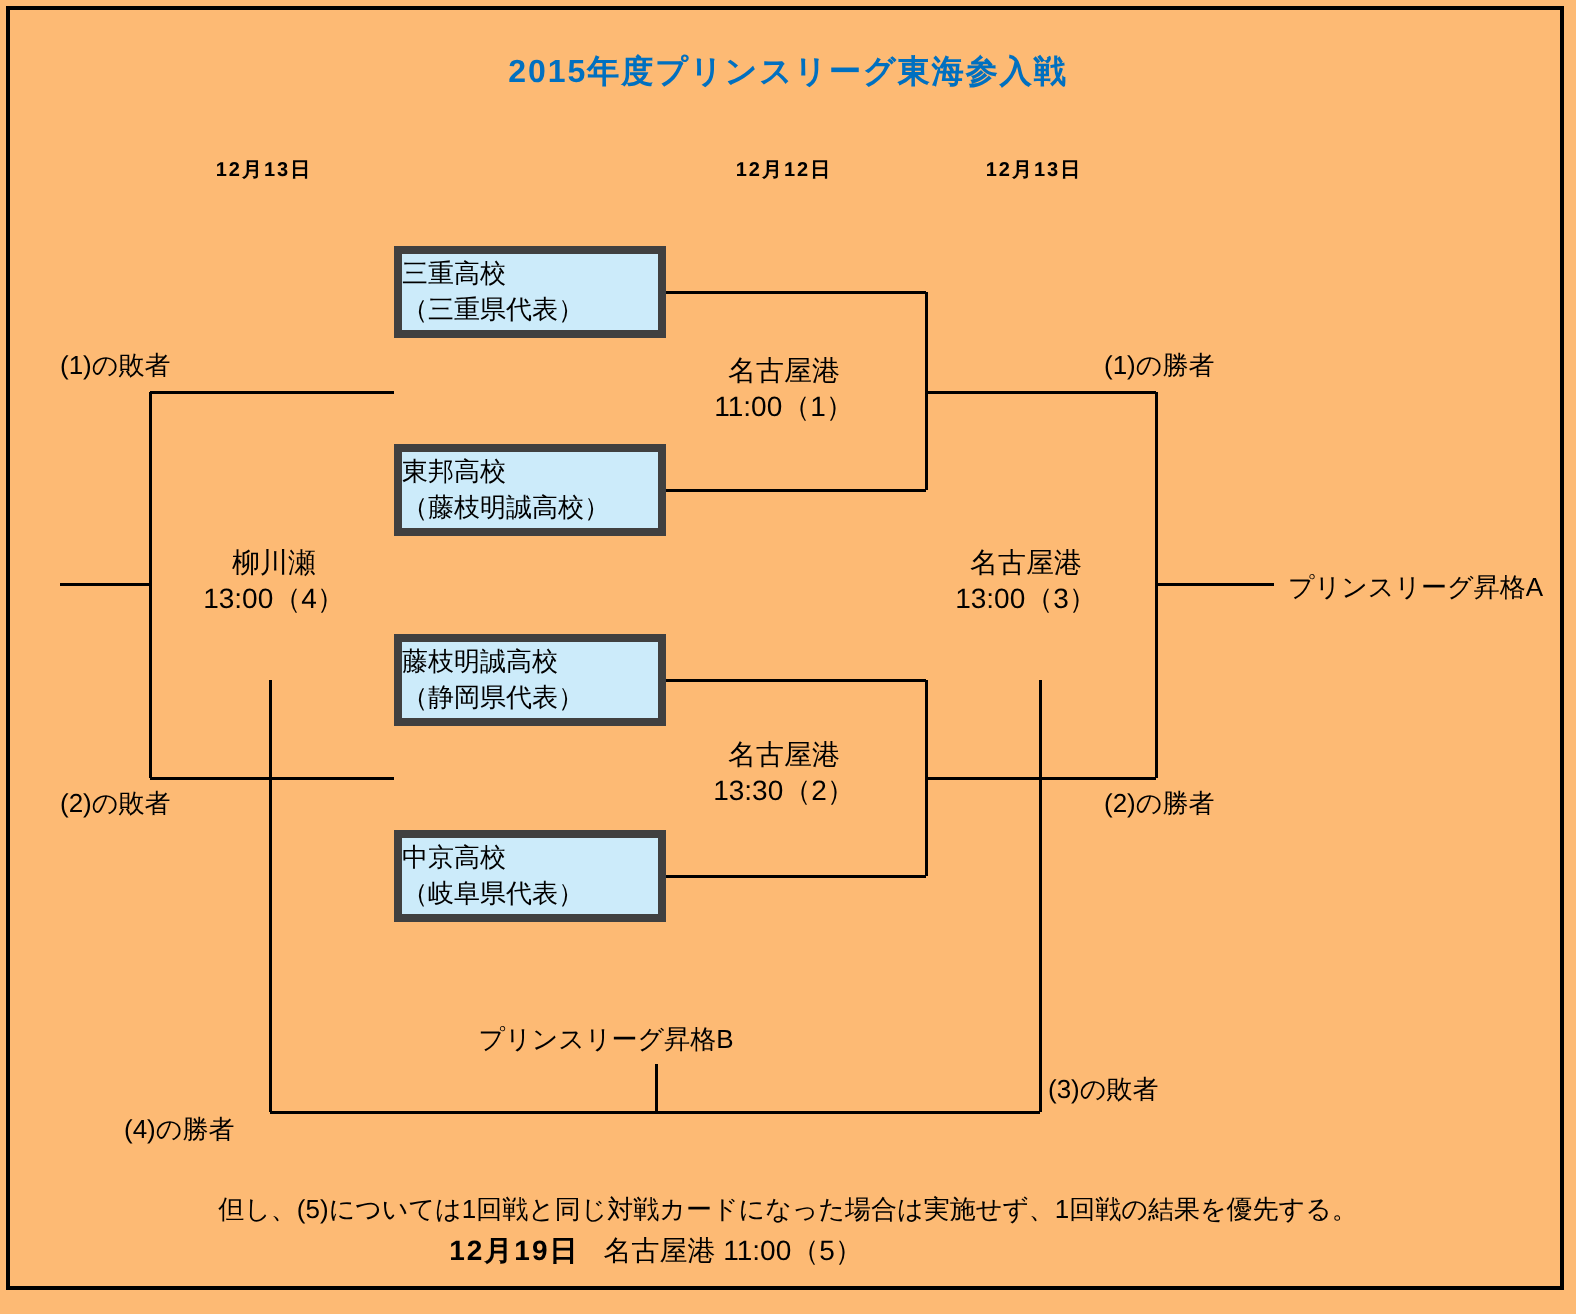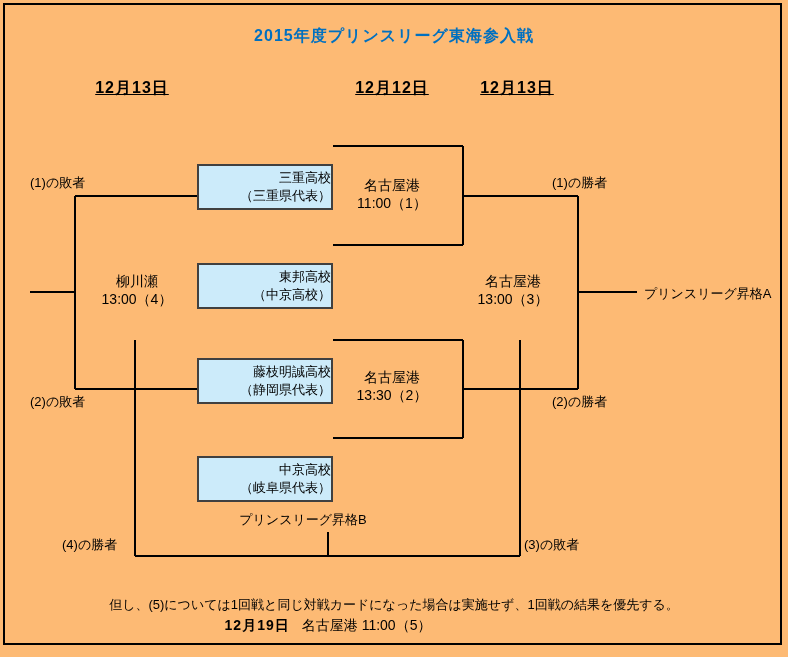--- a/index.html
+++ b/index.html
@@ -18,27 +18,27 @@
   }
   svg.lines{position:absolute;left:0;top:0;}
   svg.lines line{stroke:#000;stroke-width:1.5;shape-rendering:crispEdges;}
   .title{
     position:absolute;left:0;top:26px;width:788px;
     text-align:center;font-size:16px;font-weight:bold;color:#0070C0;
     letter-spacing:1px;
   }
   .date-header{
     position:absolute;top:78px;transform:translateX(-50%);
-    font-size:16px;font-weight:bold;white-space:nowrap;letter-spacing:1px;text-decoration:underline;
+    font-size:10px;font-weight:bold;white-space:nowrap;letter-spacing:1px;
   }
   .team-box{
     position:absolute;left:197px;width:136px;height:46px;
-    background:#CCEBFA;border:2px solid #404040;box-sizing:border-box;
-    display:flex;flex-direction:column;align-items:flex-end;justify-content:center;
-    font-size:13px;line-height:18px;text-align:center;white-space:nowrap;margin-top:41px;
+    background:#CCEBFA;border:4px solid #404040;box-sizing:border-box;
+    display:flex;flex-direction:column;align-items:flex-start;justify-content:center;
+    font-size:13px;line-height:18px;text-align:center;white-space:nowrap;
   }
   .match-label{
     position:absolute;transform:translateX(-50%);
     font-size:14px;line-height:18px;text-align:center;white-space:nowrap;
   }
   .side-label{
     position:absolute;font-size:13px;white-space:nowrap;
   }
   .promo-label{
     position:absolute;font-size:13px;white-space:nowrap;
@@ -88,21 +88,21 @@
   <div class="date-header" style="left:132px;">12月13日</div>
   <div class="date-header" style="left:392px;">12月12日</div>
   <div class="date-header" style="left:517px;">12月13日</div>
 
   <div class="team-box" style="top:123px;">
     <div>三重高校</div>
     <div>（三重県代表）</div>
   </div>
   <div class="team-box" style="top:222px;">
     <div>東邦高校</div>
-    <div>（中京高校）</div>
+    <div>（藤枝明誠高校）</div>
   </div>
   <div class="team-box" style="top:415px;">
     <div>中京高校</div>
     <div>（岐阜県代表）</div>
   </div>
   <div class="team-box" style="top:317px;">
     <div>藤枝明誠高校</div>
     <div>（静岡県代表）</div>
   </div>
 
@@ -120,21 +120,21 @@
   </div>
   <div class="match-label" style="left:137px;top:272px;">
     <div>柳川瀬</div>
     <div>13:00（4）</div>
   </div>
 
   <div class="side-label" style="left:30px;top:174px;">(1)の敗者</div>
   <div class="side-label" style="left:30px;top:393px;">(2)の敗者</div>
   <div class="side-label" style="left:552px;top:174px;">(1)の勝者</div>
   <div class="side-label" style="left:552px;top:393px;">(2)の勝者</div>
-  <div class="side-label" style="left:62px;top:536px;">(4)の勝者</div>
+  <div class="side-label" style="left:62px;top:556px;">(4)の勝者</div>
   <div class="side-label" style="left:524px;top:536px;">(3)の敗者</div>
 
   <div class="promo-label" style="left:644px;top:285px;">プリンスリーグ昇格A</div>
   <div class="promo-label centered" style="left:303px;top:511px;">プリンスリーグ昇格B</div>
 
   <div class="match5-line">
     <span class="m5-date">12月19日</span><span class="m5-detail">名古屋港 11:00（5）</span>
   </div>
 
   <div class="note">但し、(5)については1回戦と同じ対戦カードになった場合は実施せず、1回戦の結果を優先する。</div>

